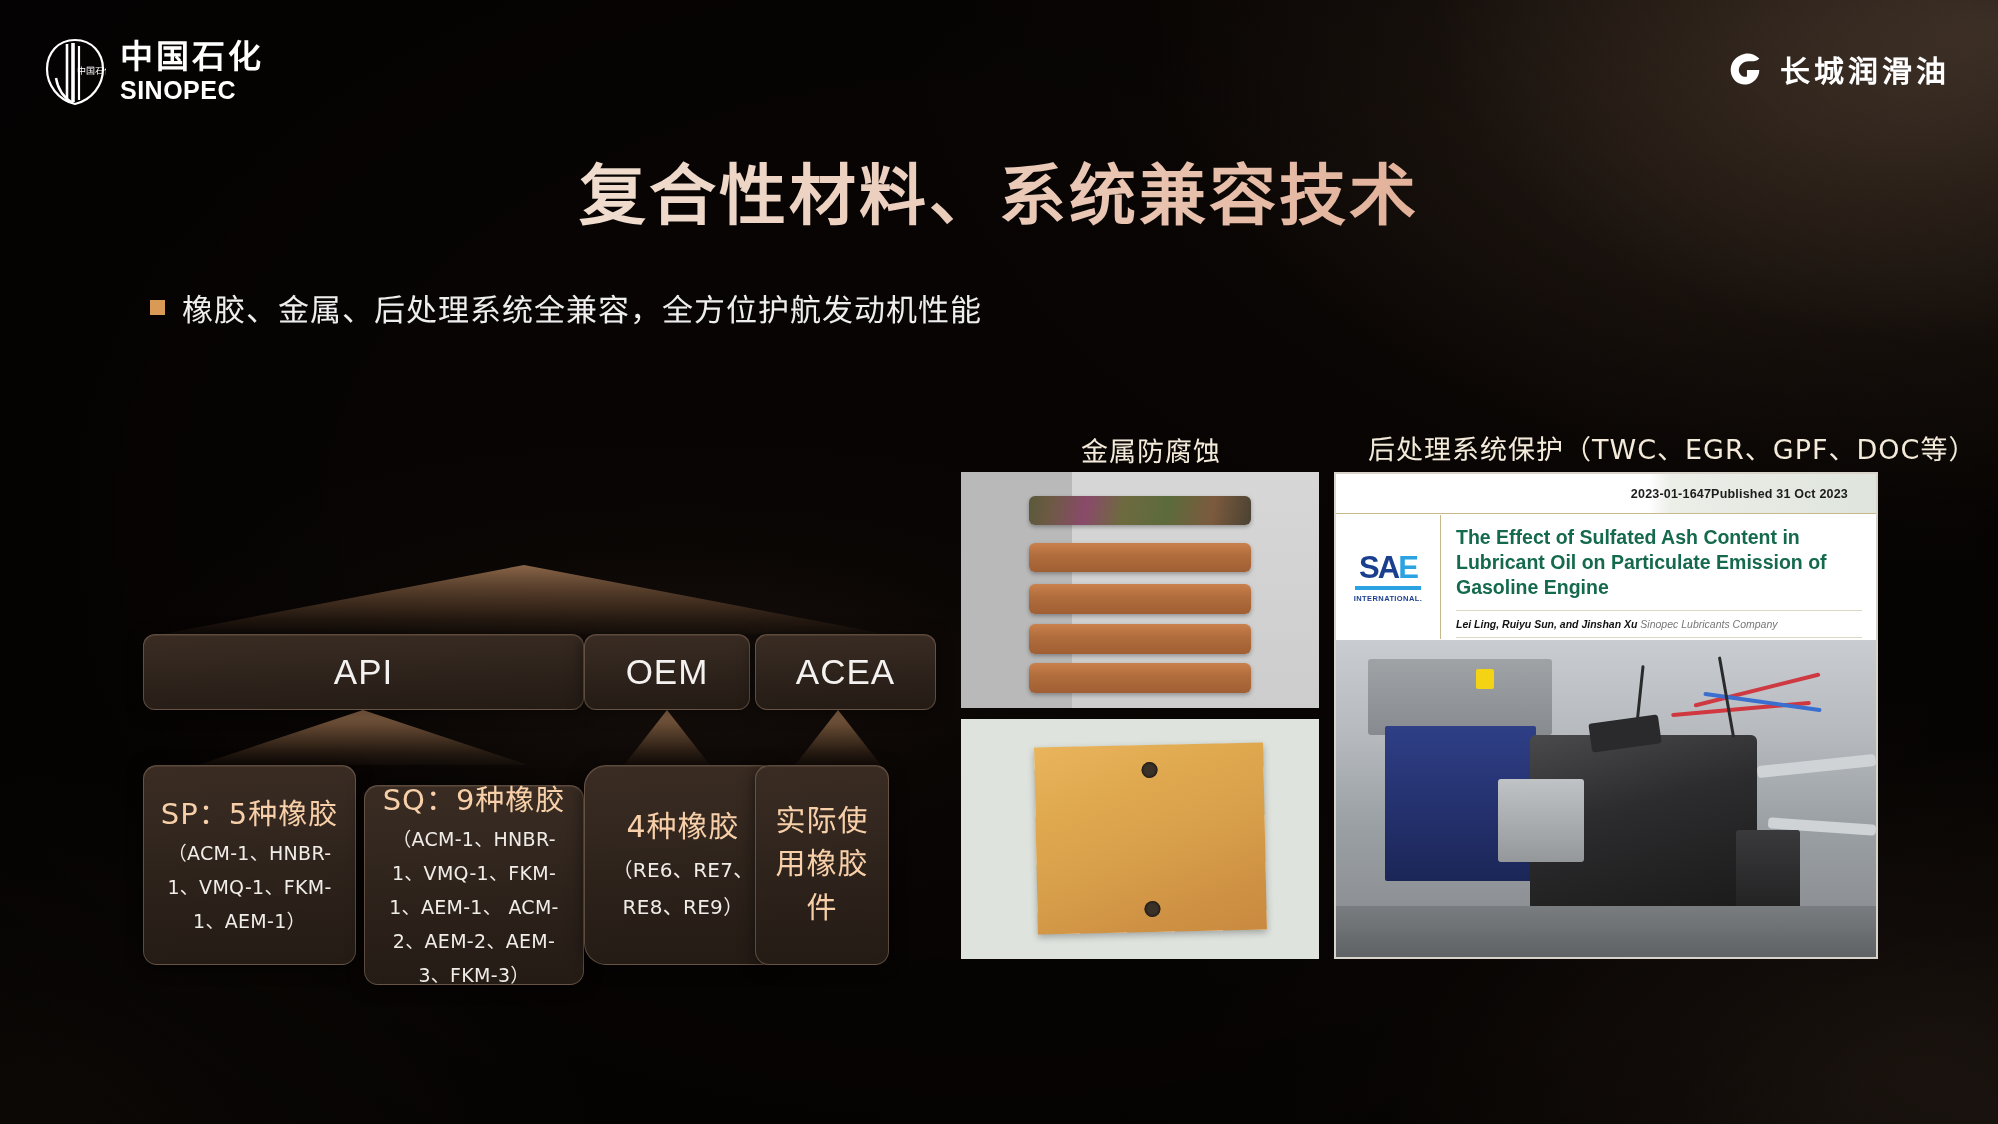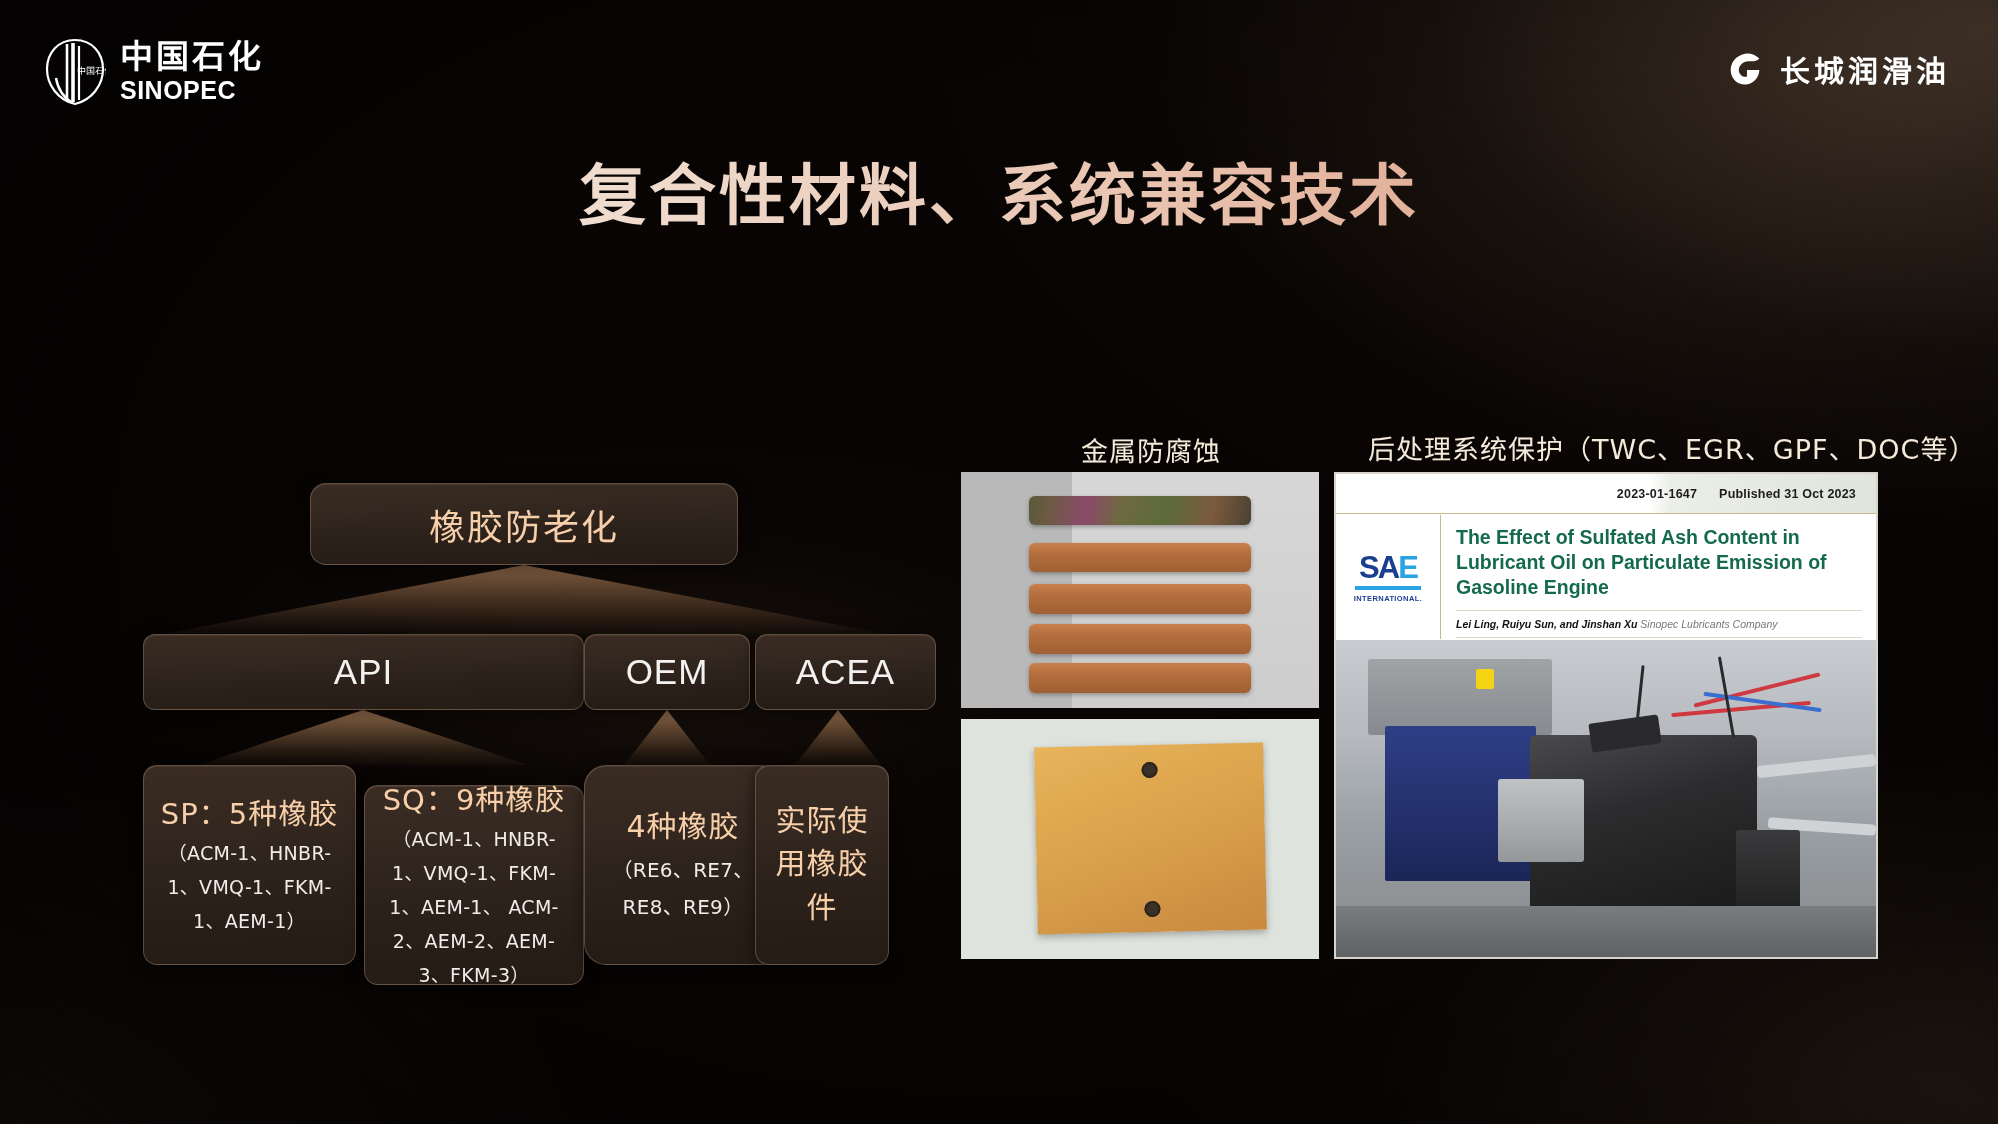--- a/index.html
+++ b/index.html
@@ -175,21 +175,21 @@
   }
   .plate-hole{position:absolute;left:50%;width:16px;height:16px;margin-left:-8px;
     border-radius:50%;background:#3a3128;box-shadow:inset 0 0 3px #000;}
 
   
   .doc-bg{position:absolute;inset:0;background:#ffffff;}
   .doc-topbar{
     position:absolute;left:0;right:0;top:0;height:40px;
     background:linear-gradient(90deg,#ffffff 0%,#ffffff 58%,#eceee8 62%,#dfe5dc 100%);
     border-bottom:1px solid #c8b98a;
-    display:flex;align-items:center;justify-content:flex-end;gap:22px;padding-right:20px;
+    display:flex;align-items:center;justify-content:flex-end;padding-right:28px;
     box-sizing:border-box;
   }
   .doc-topbar span{font-size:12.5px;font-weight:700;color:#1c1c1c;letter-spacing:0.2px;}
   .doc-body{position:absolute;left:0;right:0;top:41px;height:124px;display:flex;}
   .doc-sae{
     width:104px;flex:0 0 auto;border-right:1px solid #c8b98a;
     display:flex;flex-direction:column;align-items:center;justify-content:center;gap:2px;
     background:#fff;
   }
   .sae-word{
@@ -261,20 +261,24 @@
 
   <div class="gw-logo">
     <svg class="gw-mark" viewBox="0 0 40 40">
       <path d="M34 9 C30 5 24 3 19 4 C9 6 3 14 4 23 C5 32 13 38 22 36 C29 34.5 34 28 34 21 L21 21 L21 28 C17 29 13 26 12.5 22 C12 17 16 12.5 21 12 C26 11.5 31 13 34 9 Z" fill="#ffffff"></path>
     </svg>
     <div class="gw-cn">长城润滑油</div>
   </div>
 
   <div class="slide-title">复合性材料、系统兼容技术</div>
 
+  <div class="subtitle-row">
+    <div class="subtitle-bullet"></div>
+    <div class="subtitle-text">橡胶、金属、后处理系统全兼容，全方位护航发动机性能</div>
+  </div>
 
   <div class="diagram">
 
     <svg class="fan" style="left:143px;top:565px;width:779px;height:69px;" viewBox="0 0 779 69" preserveAspectRatio="none">
       <defs>
         <linearGradient id="fg1" x1="0" y1="0" x2="0" y2="1">
           <stop offset="0%" stop-color="#9c7352" stop-opacity="0.95"></stop>
           <stop offset="60%" stop-color="#5e422c" stop-opacity="0.60"></stop>
           <stop offset="100%" stop-color="#2e2015" stop-opacity="0.25"></stop>
         </linearGradient>
@@ -308,23 +312,20 @@
       <defs>
         <linearGradient id="fg4" x1="0" y1="0" x2="0" y2="1">
           <stop offset="0%" stop-color="#a87c58" stop-opacity="0.95"></stop>
           <stop offset="60%" stop-color="#60452e" stop-opacity="0.62"></stop>
           <stop offset="100%" stop-color="#2e2015" stop-opacity="0.25"></stop>
         </linearGradient>
       </defs>
       <polygon points="83,0 40,55 126,55" fill="url(#fg4)"></polygon>
     </svg>
 
-    <div class="node node-root">
-      <div class="lbl">橡胶防老化</div>
-    </div>
 
     <div class="node lvl2 n-api">
       <div class="lbl">API</div>
     </div>
     <div class="node lvl2 n-oem">
       <div class="lbl">OEM</div>
     </div>
     <div class="node lvl2 n-acea">
       <div class="lbl">ACEA</div>
     </div>

